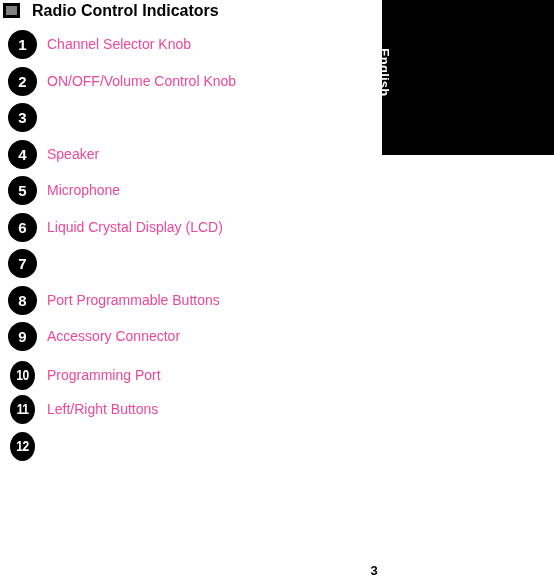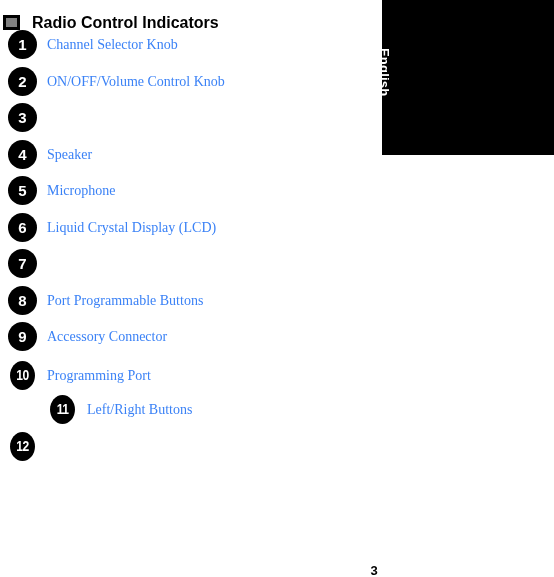--- a/index.html
+++ b/index.html
@@ -44,21 +44,21 @@
     letter-spacing: 0.2px;
     transform-origin: left top;
     transform: rotate(90deg);
     white-space: nowrap;
   }
 
   
   .header {
     position: absolute;
     left: 0px;
-    top: 12px;
+    top: 0px;
     width: 380px;
     height: 26px;
     padding-left: 20px;
   }
   .header-icon {
     position: absolute;
     left: 3px;
     top: 3px;
     width: 17px;
     height: 15px;
@@ -115,23 +115,22 @@
     letter-spacing: -0.6px;
     transform: scaleX(0.86);
   }
   .item-label {
     position: absolute;
     left: 47px;
     top: 0px;
     height: 29px;
     line-height: 29px;
     font-size: 14px;
-    color: #3b82f6;
+    color: #ec4899;
     white-space: nowrap;
-    font-family: Liberation Serif, serif;
   }
 
   
   .page-number {
     position: absolute;
     left: 366px;
     top: 563px;
     width: 16px;
     text-align: center;
     font-size: 13px;
@@ -187,21 +186,21 @@
         <div class="item-label">Port Programmable Buttons</div>
       </div>
       <div class="list-item" style="top: 292px;">
         <div class="badge">9</div>
         <div class="item-label">Accessory Connector</div>
       </div>
       <div class="list-item" style="top: 331px;">
         <div class="badge wide">10</div>
         <div class="item-label">Programming Port</div>
       </div>
-      <div class="list-item" style="top: 365px; margin-left: 40px;">
+      <div class="list-item" style="top: 365px;">
         <div class="badge wide">11</div>
         <div class="item-label">Left/Right Buttons</div>
       </div>
       <div class="list-item" style="top: 401.5px;">
         <div class="badge wide">12</div>
       </div>
     </div>
 
   <div class="page-number">3</div>
 

